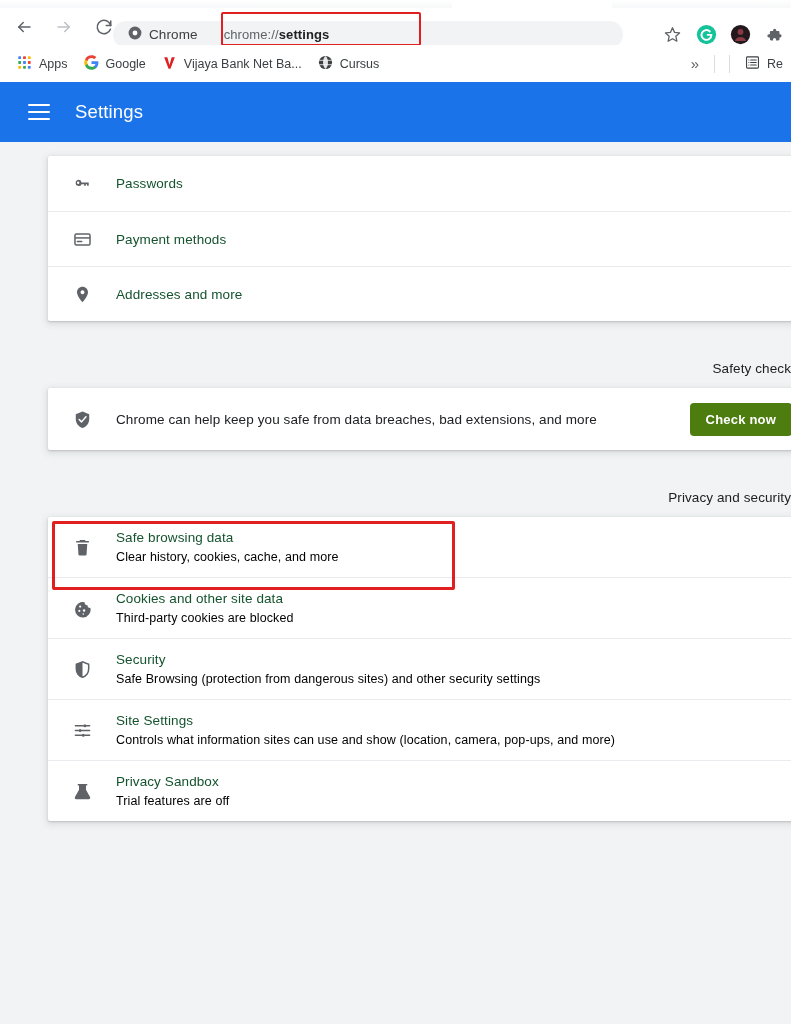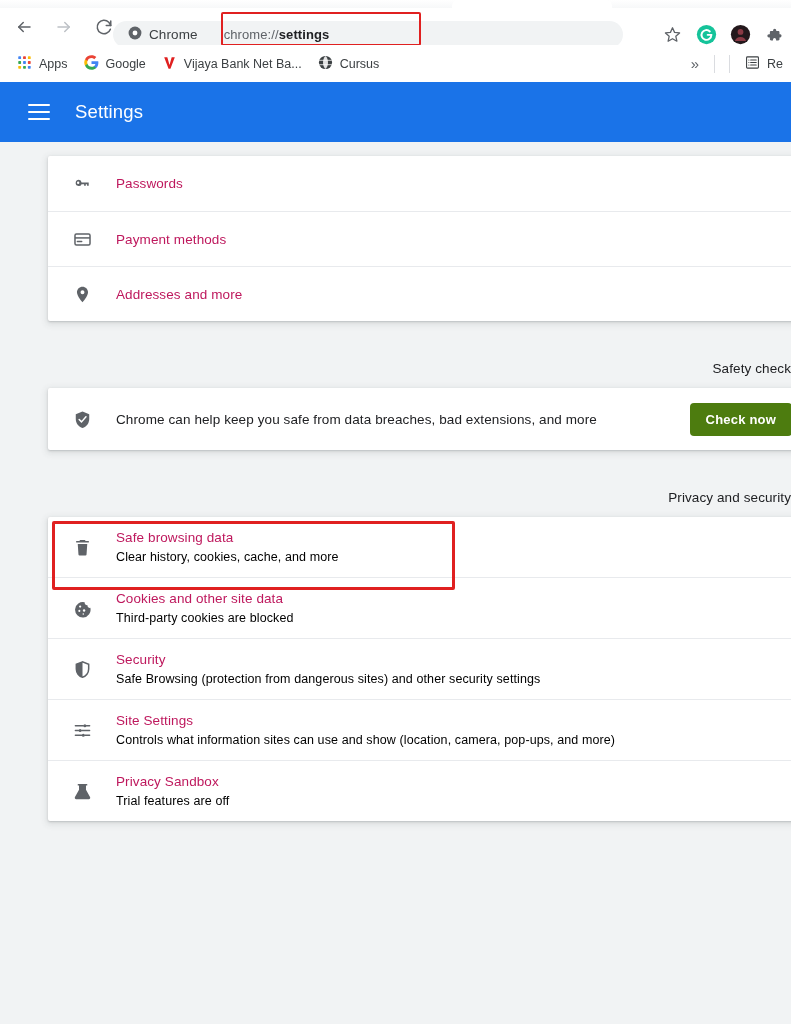--- a/index.html
+++ b/index.html
@@ -126,21 +126,21 @@
     min-height: 55px; padding: 0 24px 0 0;
   }
   .row + .row { border-top: 1px solid #e8eaed; }
   .row-icon {
     width: 68px; min-width: 68px; display: flex;
     align-items: center; justify-content: center;
     color: #5f6368;
   }
   .row-text { flex: 1; padding: 11px 0; }
   .row-title {
-    font-size: 13.5px; color: #be185d; line-height: 19px;
+    font-size: 13.5px; color: #14532d; line-height: 19px;
     letter-spacing: .1px;
   }
   .row-sub {
     font-size: 12.5px; color: #000000; line-height: 18px;
     margin-top: 1px; letter-spacing: .1px;
   }
   .row-arrow {
     position: absolute; right: 8px; top: 50%; transform: translateY(-50%);
     color: #5f6368;
   }

